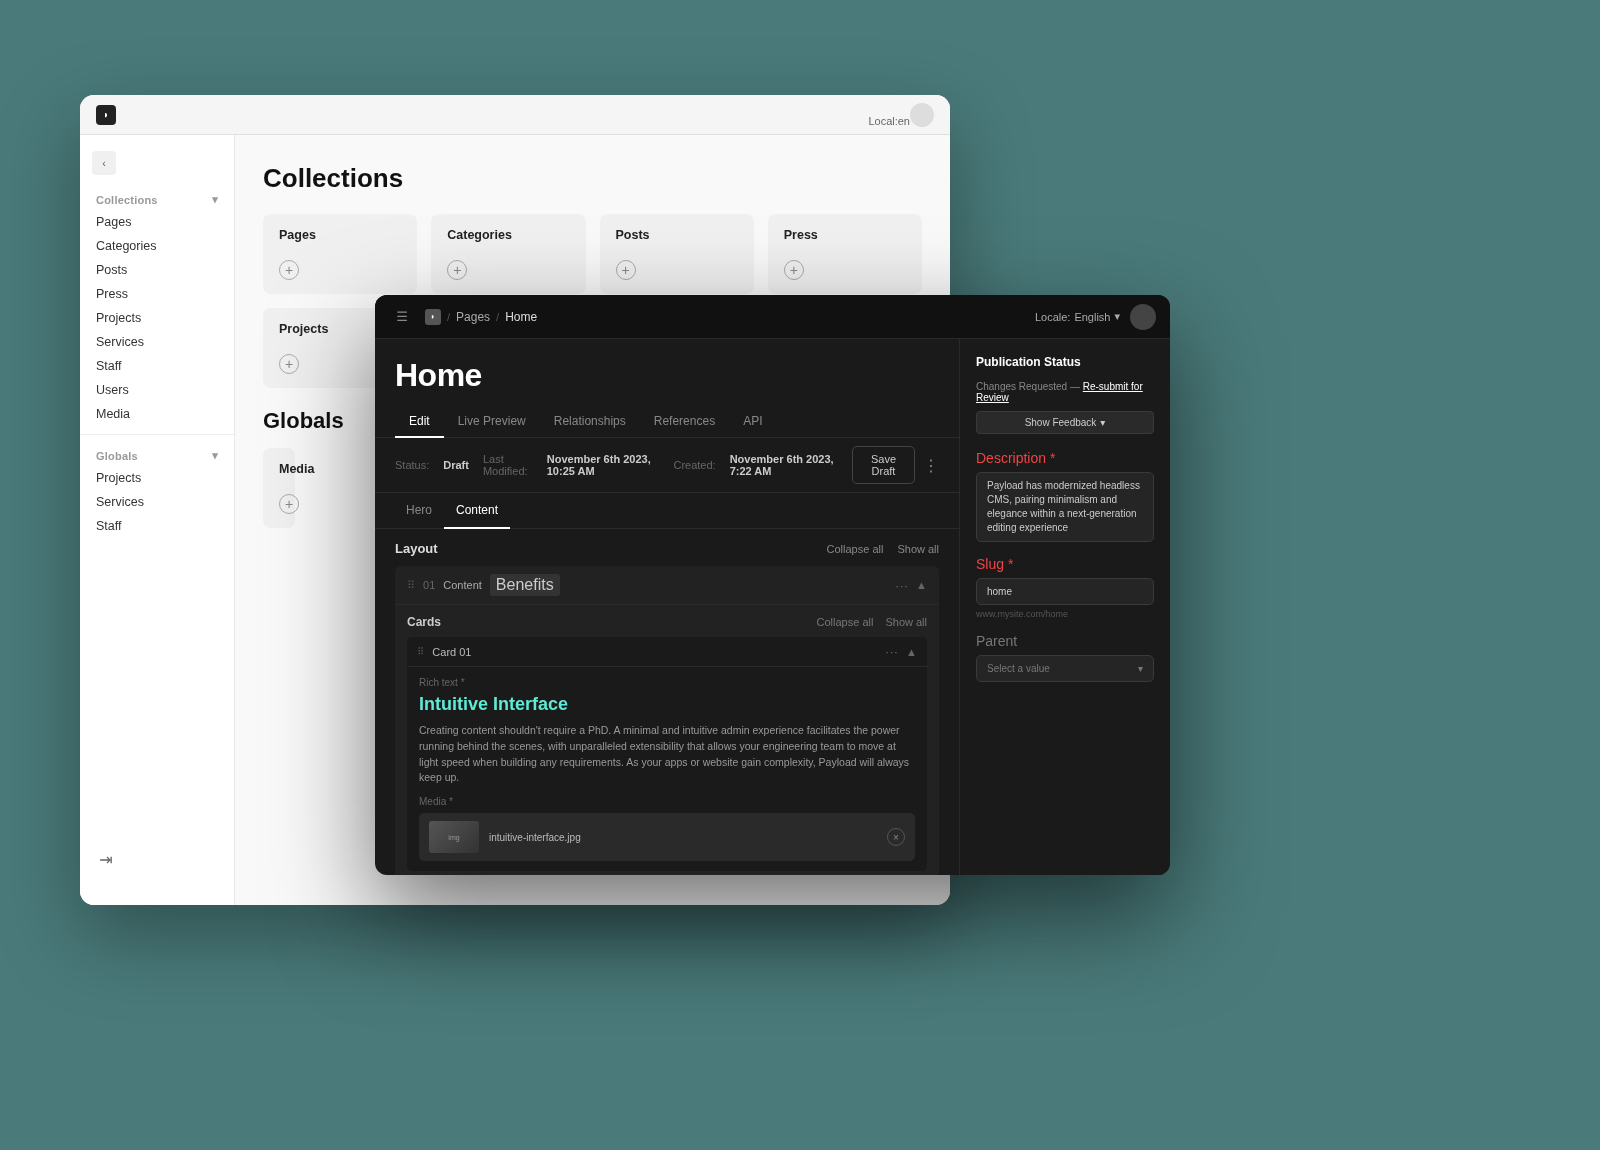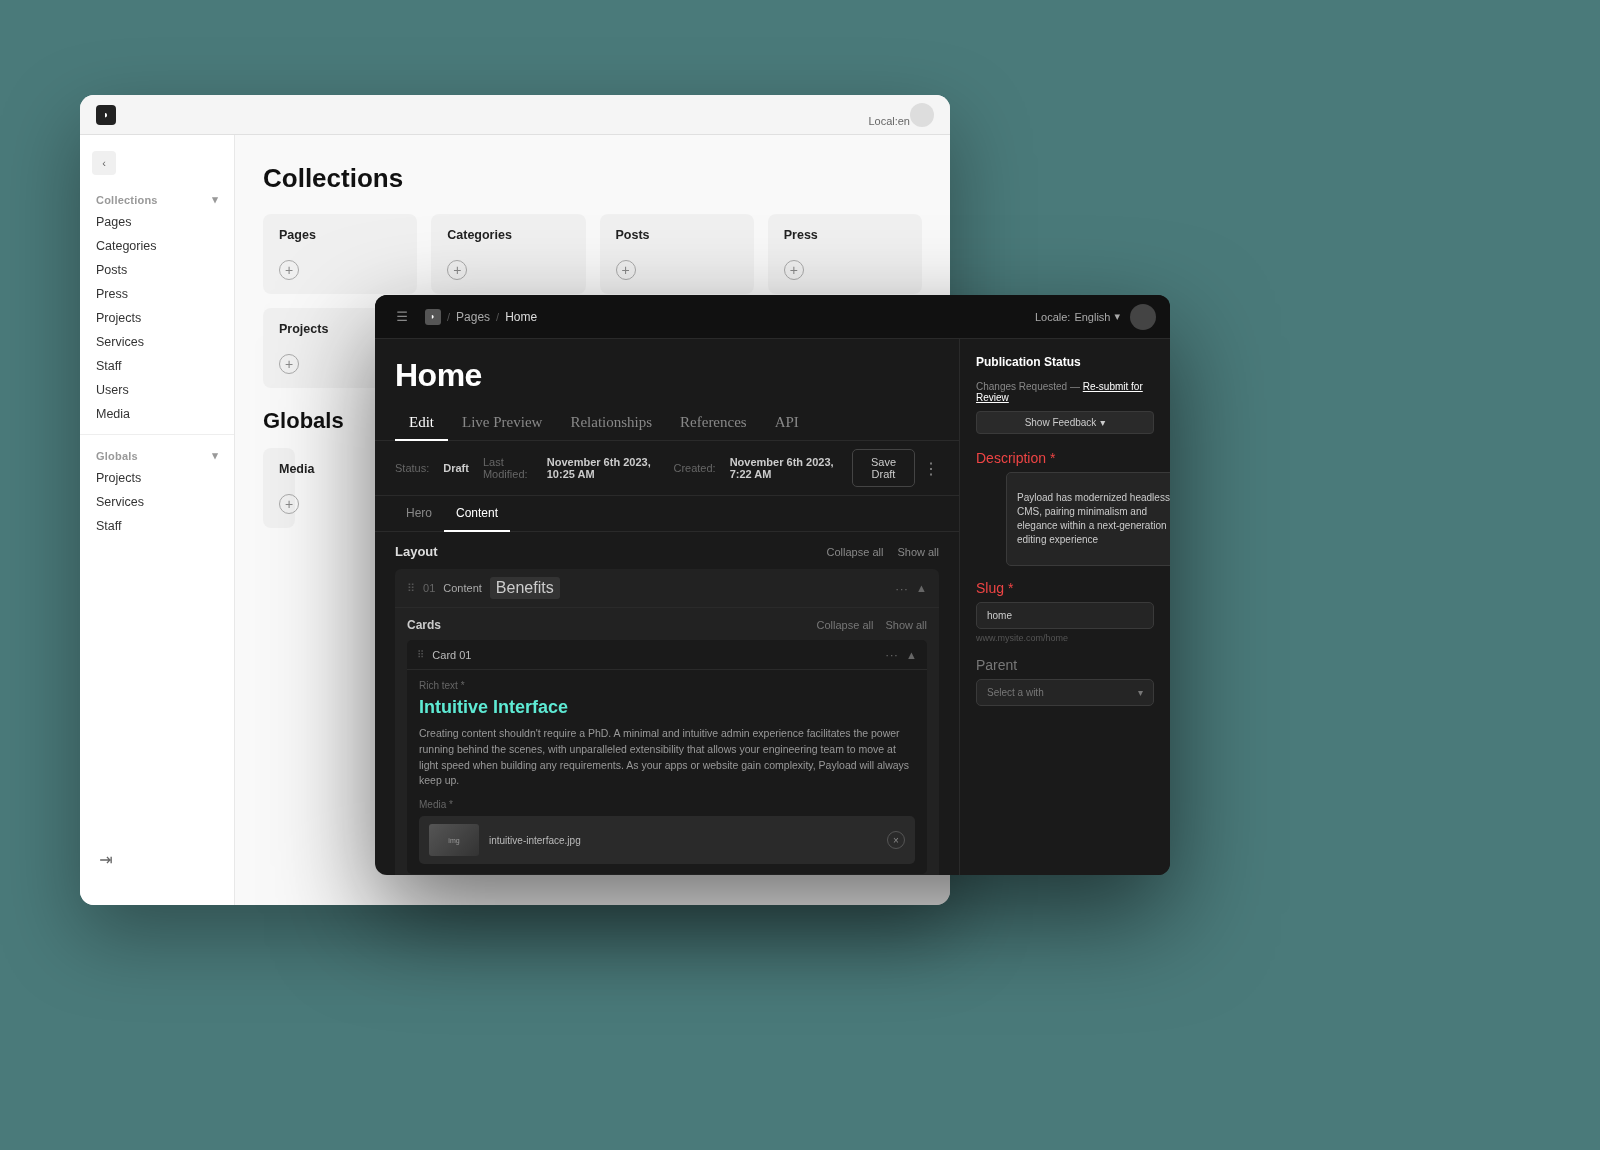--- a/index.html
+++ b/index.html
@@ -274,26 +274,25 @@
     .page-tabs {
       display: flex;
       gap: 0;
       border-bottom: 1px solid #2a2a2a;
       margin: 0 -20px;
       padding: 0 20px;
     }
 
     .page-tab-btn {
       padding: 8px 14px;
-      font-size: 15px;
+      font-size: 12px;
       color: #888;
       cursor: pointer;
       border-bottom: 2px solid transparent;
       margin-bottom: -1px;
-      font-family: Liberation Serif, serif;
     }
     .page-tab-btn.active {
       color: #fff;
       border-bottom-color: #fff;
     }
 
     
     .status-bar {
       padding: 8px 20px;
       font-size: 11px;
@@ -573,26 +572,25 @@
     .sidebar-field-label {
       font-size: 14px;
       color: #777;
       margin-bottom: 6px;
     }
     .sidebar-field-label span { color: #e44; }
     .sidebar-textarea {
       background: #252525;
       border: 1px solid #3a3a3a;
       border-radius: 5px;
-      padding: 18px 10px;
+      padding: 6px 10px;
       font-size: 10px;
       color: #ccc;
       line-height: 1.4;
       width: 100%;
-      margin-left: 30px;
     }
     .sidebar-input {
       background: #252525;
       border: 1px solid #3a3a3a;
       border-radius: 5px;
       padding: 7px 10px;
       font-size: 10px;
       color: #ccc;
       width: 100%;
       margin-bottom: 4px;
@@ -901,21 +899,21 @@
             <span>Slug</span>
             <span> *</span>
           </div>
           <div class="sidebar-input">home</div>
           <div class="sidebar-hint">www.mysite.com/home</div>
         </div>
 
         <div class="sidebar-field">
           <div class="sidebar-field-label">Parent</div>
           <div class="sidebar-select">
-            <span>Select a with</span>
+            <span>Select a value</span>
             <span>▾</span>
           </div>
         </div>
       </div>
     </div>
   </div>
 
 </div>
 
 </body></html>

